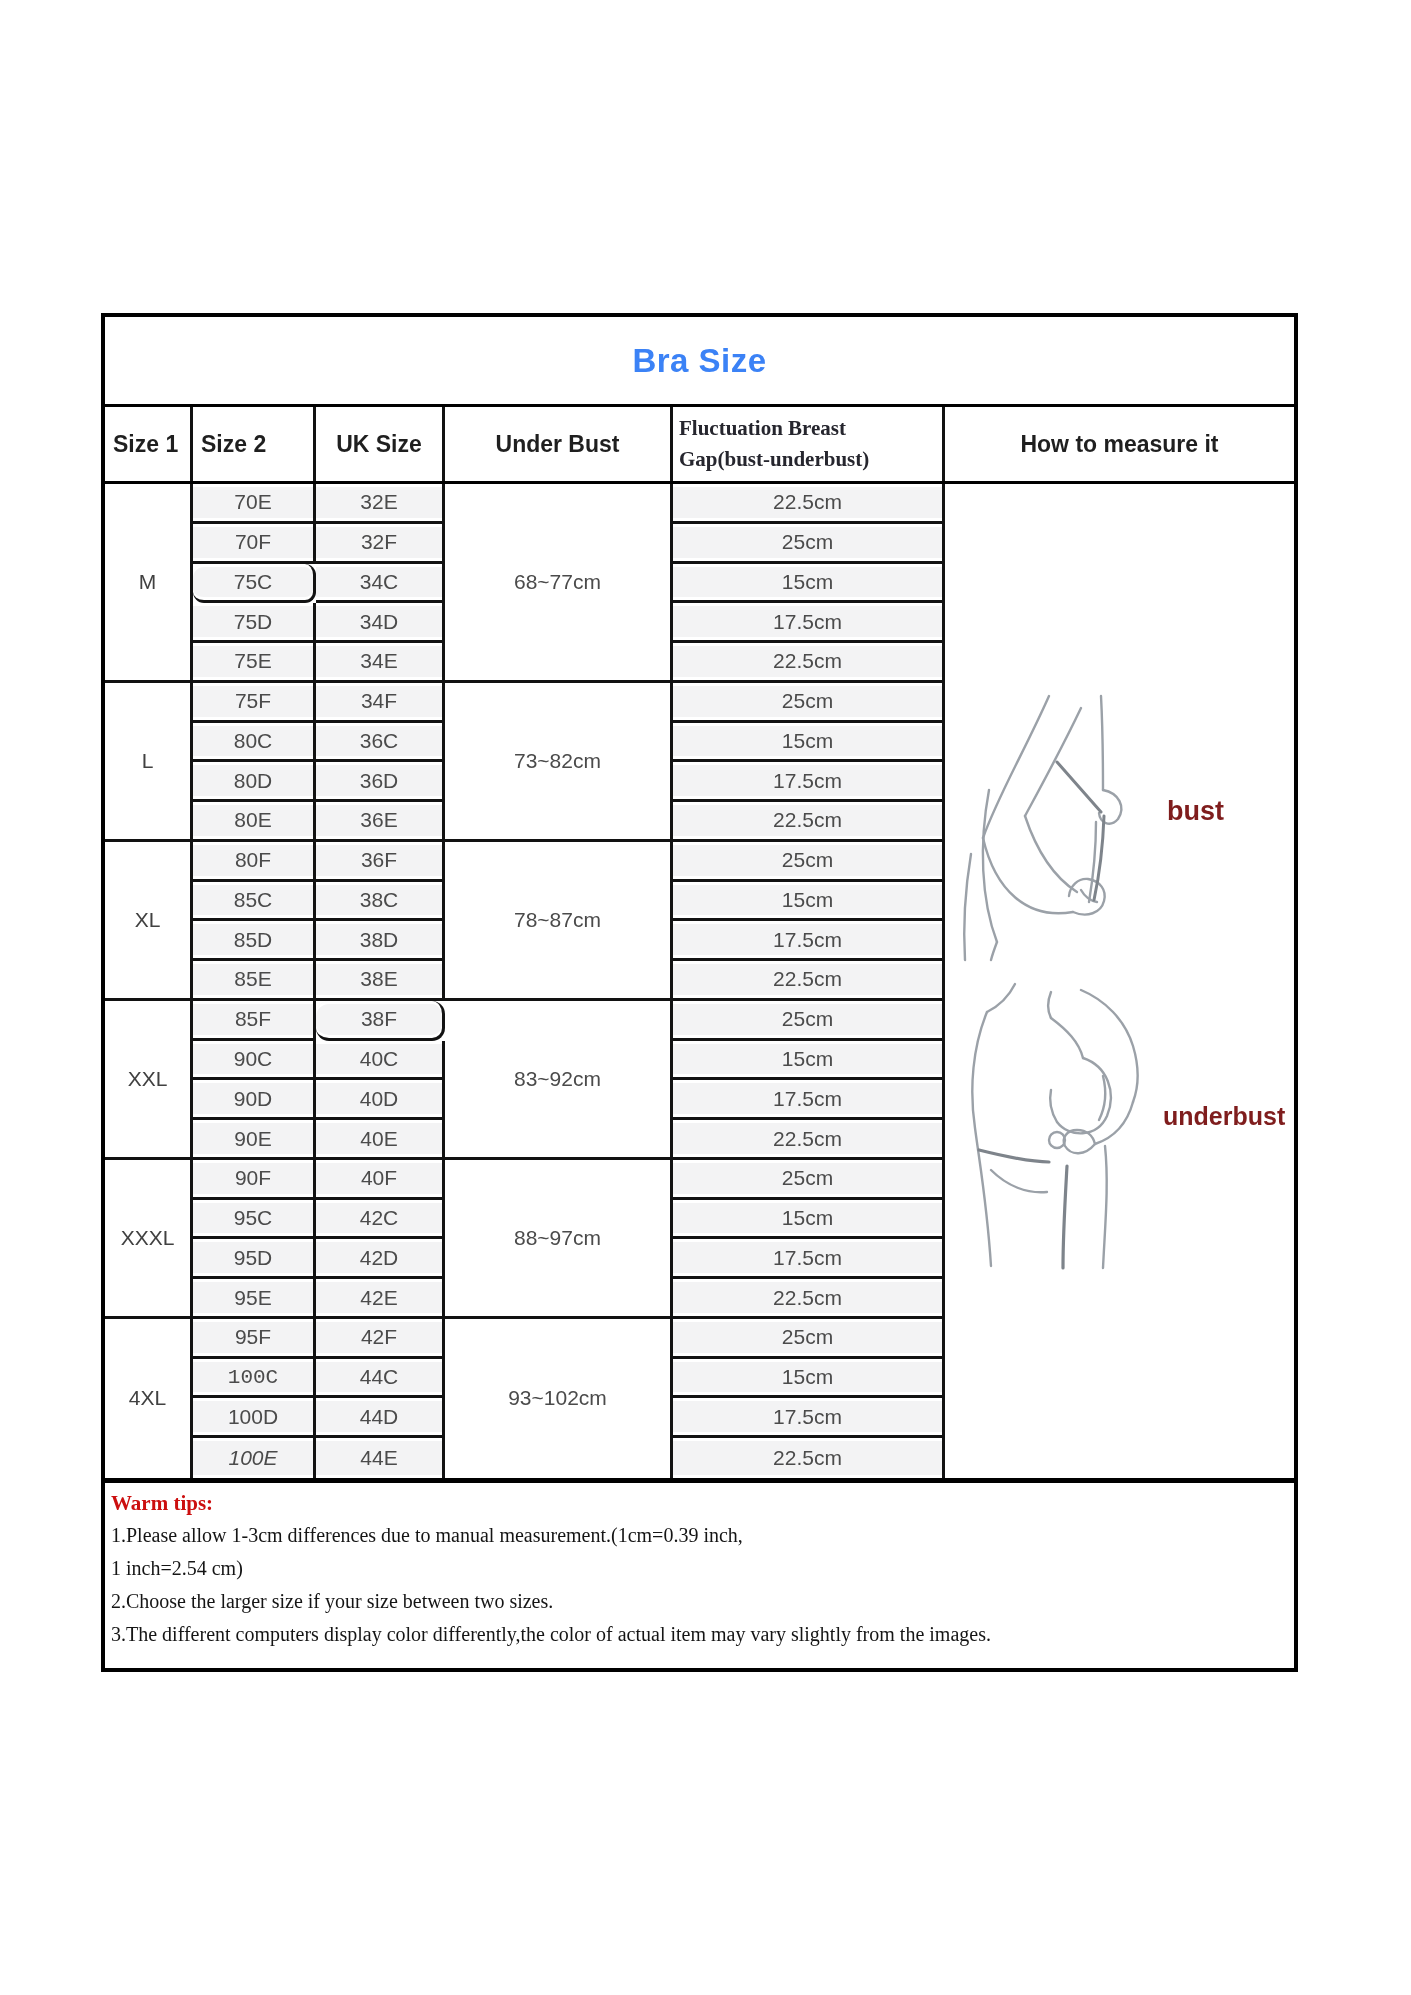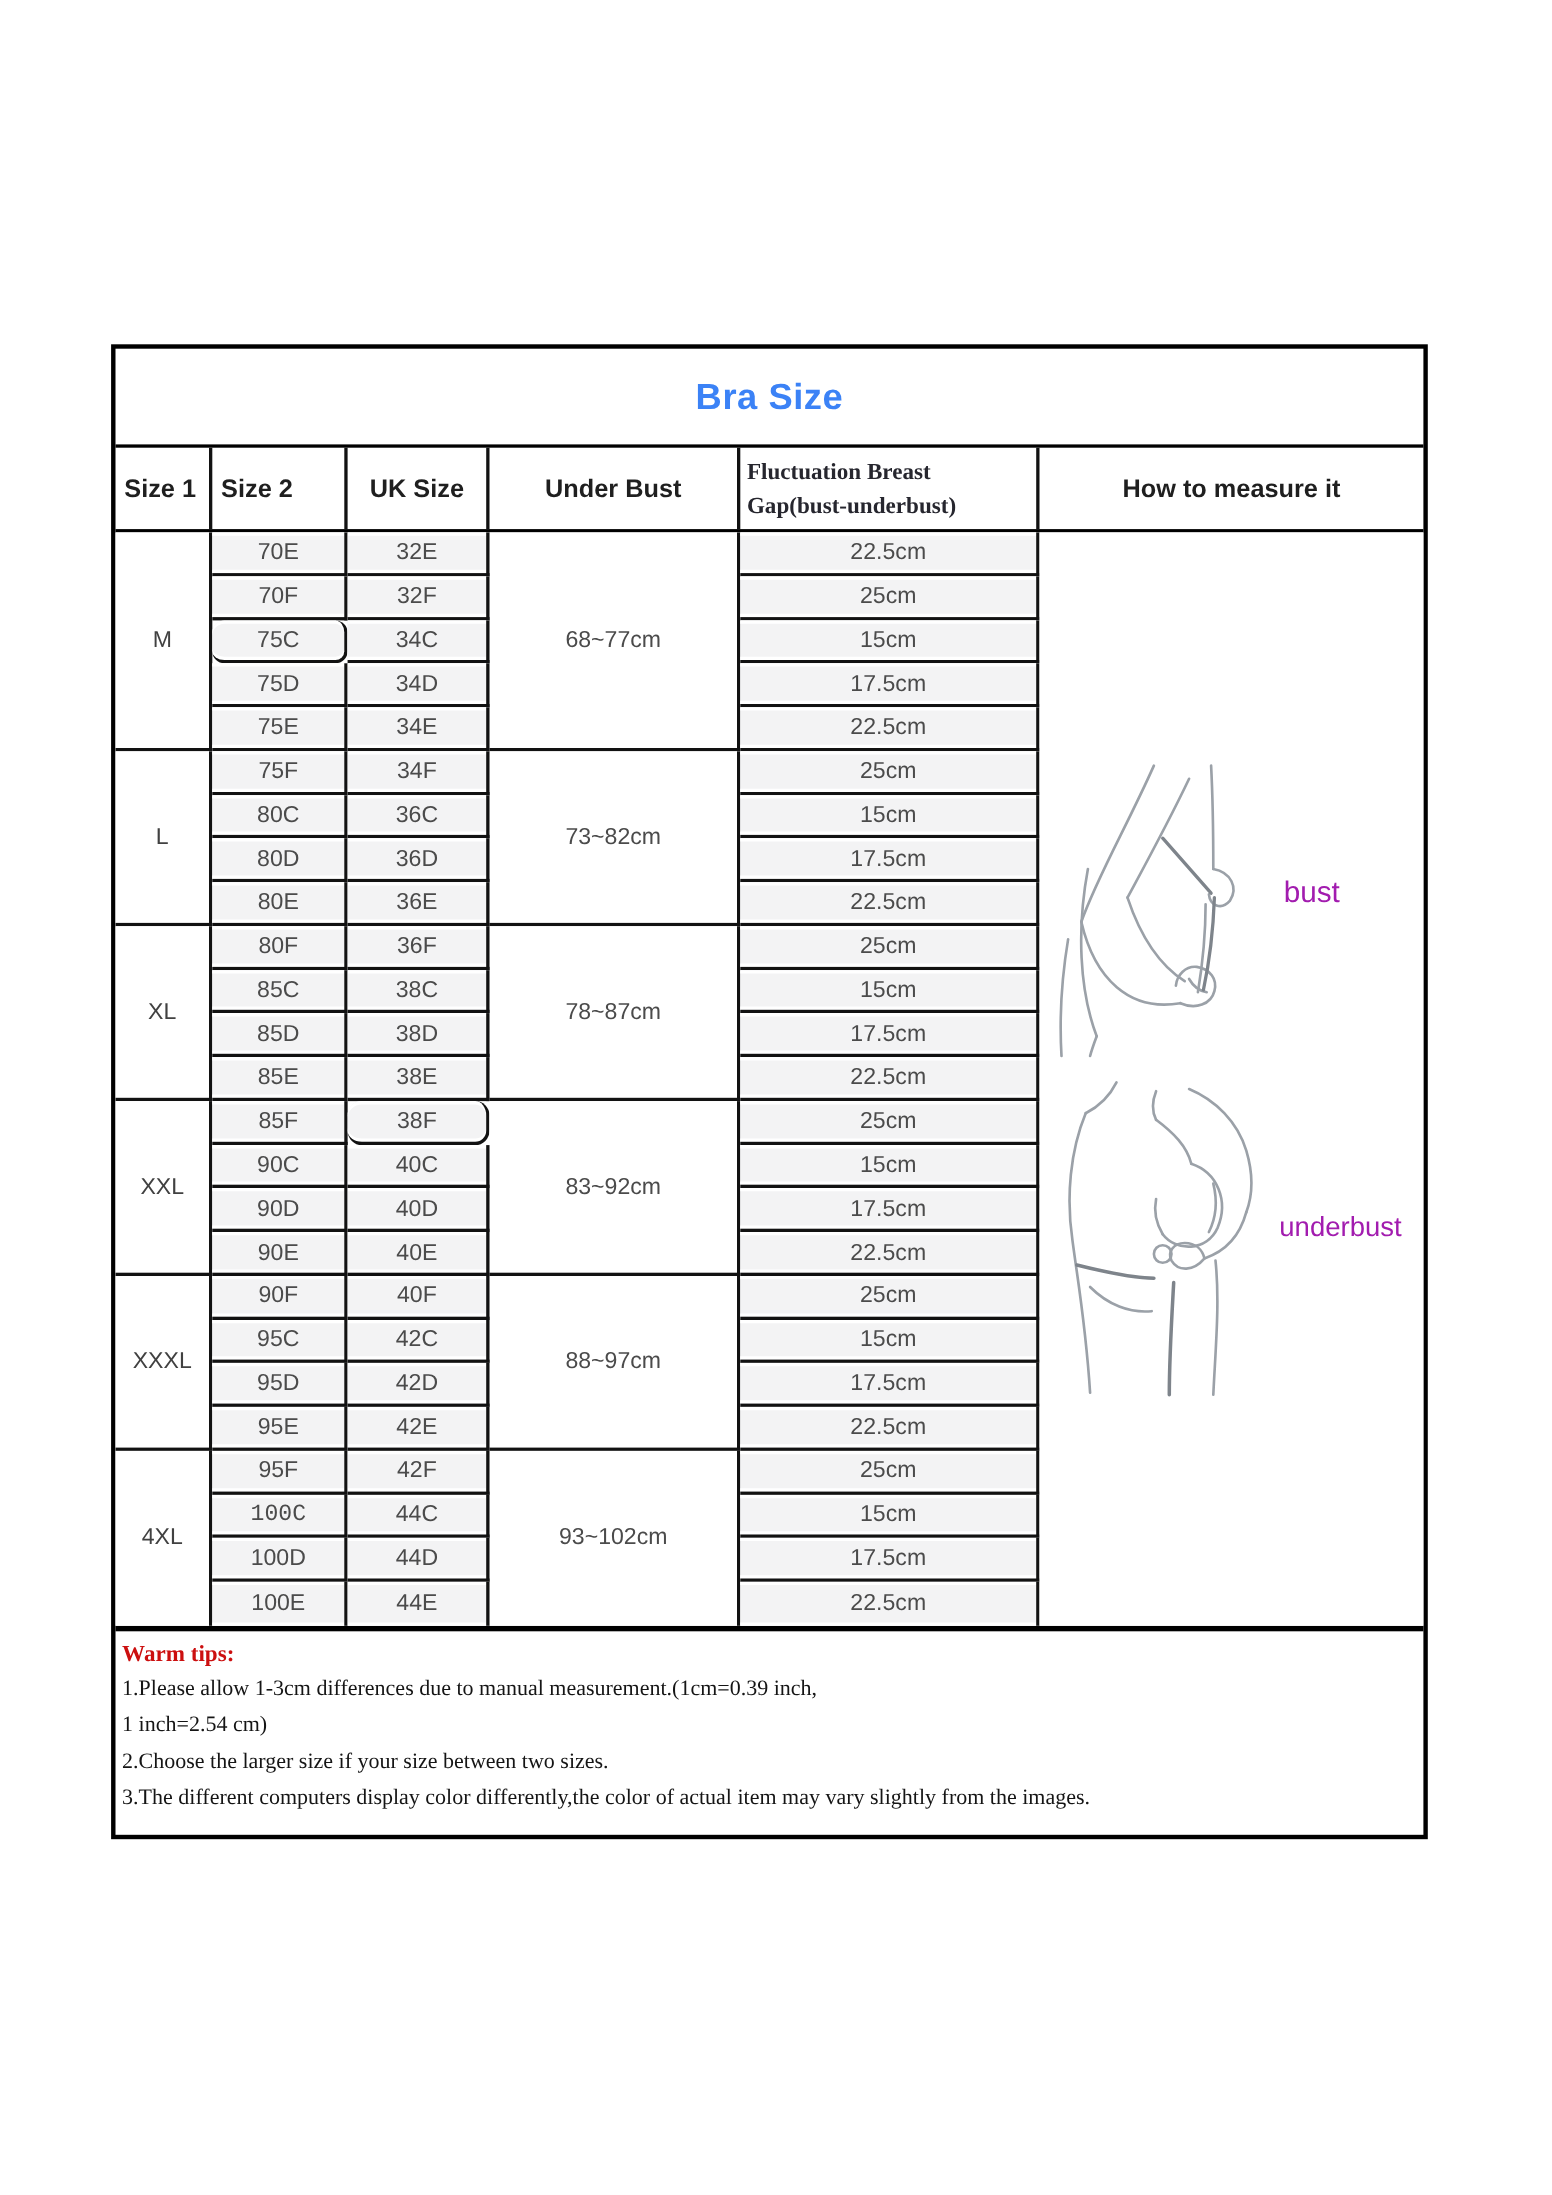--- a/index.html
+++ b/index.html
@@ -62,21 +62,21 @@
   }
   .dcell.gray{
     background:var(--cellbg);
     box-shadow:inset 0 3px 0 #ffffff, inset 0 -3px 0 #ffffff;
   }
   .dcell.size1{color:#414141;}
   .dcell.lastrow{border-bottom:none;}
   .dcell.how{border-right:none;border-bottom:none;position:relative;background:#fff;}
   .fig{position:absolute;}
   .fig-label{
-    position:absolute;font-weight:normal;color:#a21caf;white-space:nowrap;
+    position:absolute;font-weight:bold;color:#7f1d1d;white-space:nowrap;
   }
   .fig-label.bust{left:222px;top:312px;font-size:27px;}
   .fig-label.ub{left:218px;top:618px;font-size:25px;}
   
   .tips{
     box-sizing:border-box;padding:8px 10px 0 6px;
     font-family:"Liberation Serif", serif;color:#151515;font-size:20px;
   }
   .tips .head{color:var(--red);font-weight:bold;font-size:21px;margin-bottom:7px;}
   .tips .line{margin-bottom:8px;line-height:1.25;}
@@ -232,21 +232,21 @@
           <div class="dcell lastrow" style="grid-area: 22 / 4 / span 4;">93~102cm</div>
           <div class="dcell gray" style="grid-area: 22 / 2;">95F</div>
           <div class="dcell gray" style="grid-area: 22 / 3;">42F</div>
           <div class="dcell gray" style="grid-area: 22 / 5;">25cm</div>
           <div class="dcell gray" style="grid-area: 23 / 2; font-family: Liberation Mono, monospace;">100C</div>
           <div class="dcell gray" style="grid-area: 23 / 3;">44C</div>
           <div class="dcell gray" style="grid-area: 23 / 5;">15cm</div>
           <div class="dcell gray" style="grid-area: 24 / 2;">100D</div>
           <div class="dcell gray" style="grid-area: 24 / 3;">44D</div>
           <div class="dcell gray" style="grid-area: 24 / 5;">17.5cm</div>
-          <div class="dcell gray lastrow" style="grid-area: 25 / 2;">100E</div>
+          <div class="dcell gray lastrow" style="grid-area: 25 / 2; font-style: italic;">100E</div>
           <div class="dcell gray lastrow" style="grid-area: 25 / 3;">44E</div>
           <div class="dcell gray lastrow" style="grid-area: 25 / 5;">22.5cm</div>
         </div>
     </div>
 
     <div class="tips">
       <div class="head">Warm tips:</div>
       <div class="line">1.Please allow 1-3cm differences due to manual measurement.(1cm=0.39 inch,</div>
       <div class="line">1 inch=2.54 cm)</div>
       <div class="line">2.Choose the larger size if your size between two sizes.</div>

